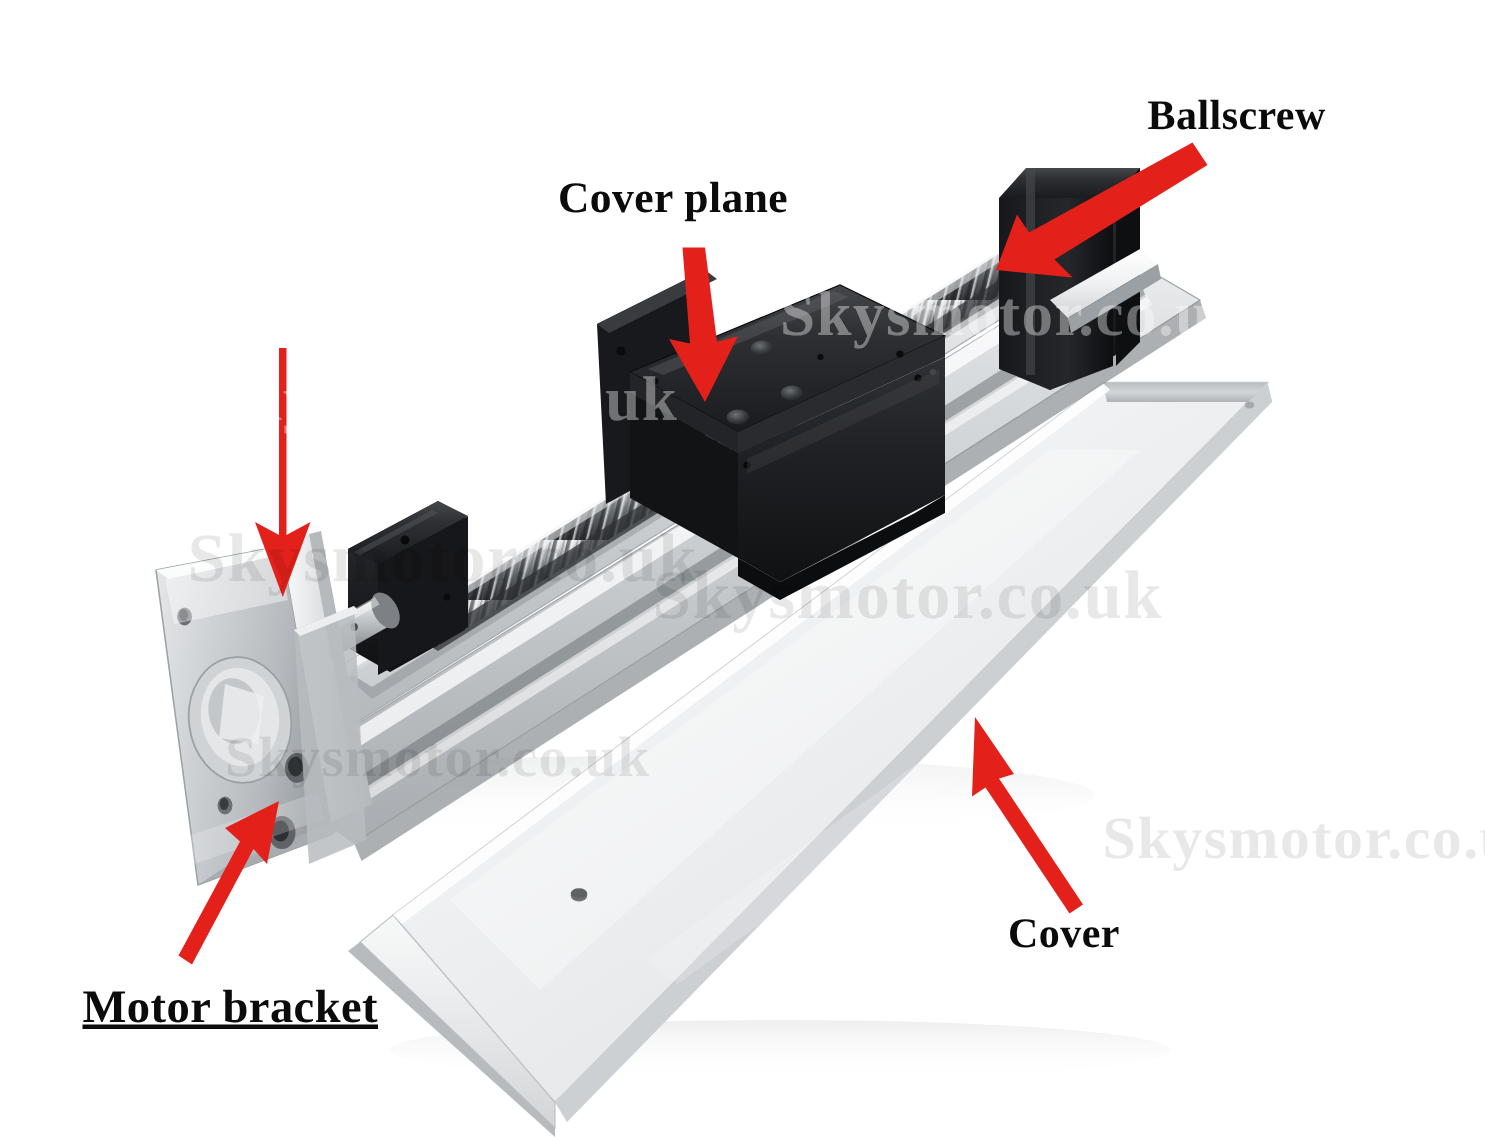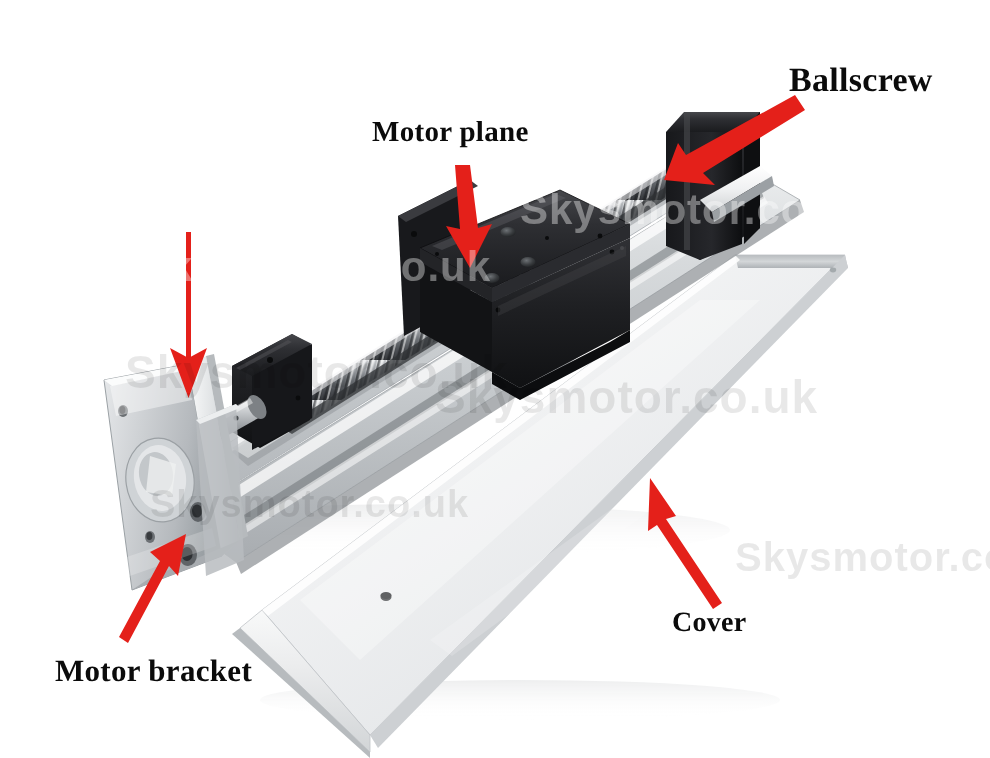--- a/index.html
+++ b/index.html
@@ -27,32 +27,32 @@
   .callout-label {
     position: absolute;
     color: #0b0b0b;
     font-family: "Liberation Serif", "DejaVu Serif", serif;
     font-weight: 700;
     white-space: nowrap;
     letter-spacing: 0.3px;
     line-height: 1;
     text-rendering: geometricPrecision;
   }
-  #label-ballscrew   { left: 765px; top: 64px;  font-size: 34px; margin-left: 24px; }
+  #label-ballscrew   { left: 765px; top: 64px;  font-size: 28px; }
   #label-mobileplane { left: 372px; top: 118px; font-size: 29px; }
   #label-coupling    { left: 140px; top: 189px; font-size: 32px; }
   #label-cover       { left: 672px; top: 609px; font-size: 28px; }
-  #label-motorbkt    { left: 55px;  top: 655px; font-size: 31px; }
+  #label-motorbkt    { left: 55px;  top: 655px; font-size: 31px; text-decoration: underline; }
 
   
   .wm {
     position: absolute;
     color: #000;
     opacity: 0.085;
-    font-family: Liberation Sans, sans-serif;
+    font-family: Liberation Serif, serif;
     font-weight: 700;
     white-space: nowrap;
     letter-spacing: 1px;
     user-select: none;
     pointer-events: none;
   }
   .wm-light { color: #ffffff; opacity: 0.38; }
 
   #wm1 { left: 140px; top: 243px; font-size: 42px; }
   #wm2 { left: 520px; top: 186px; font-size: 42px; }
@@ -362,20 +362,20 @@
 
   <div class="wm wm-light" id="wm1">Skysmotor.co.uk</div>
   <div class="wm wm-light" id="wm2">Skysmotor.co.uk</div>
   <div class="wm" id="wm3">Skysmotor.co.uk</div>
   <div class="wm" id="wm4">Skysmotor.co.uk</div>
   <div class="wm" id="wm5">Skysmotor.co.uk</div>
   <div class="wm" id="wm6">Skysmotor.co.uk</div>
 
   <div class="callout-label" id="label-ballscrew">Ballscrew</div>
 
-  <div class="callout-label" id="label-mobileplane">Motor plane</div>
+  <div class="callout-label" id="label-mobileplane">Cover plane</div>
 
 
   <div class="callout-label" id="label-cover">Cover</div>
 
   <div class="callout-label" id="label-motorbkt">Motor bracket</div>
 
 </div>
 
 </body></html>

